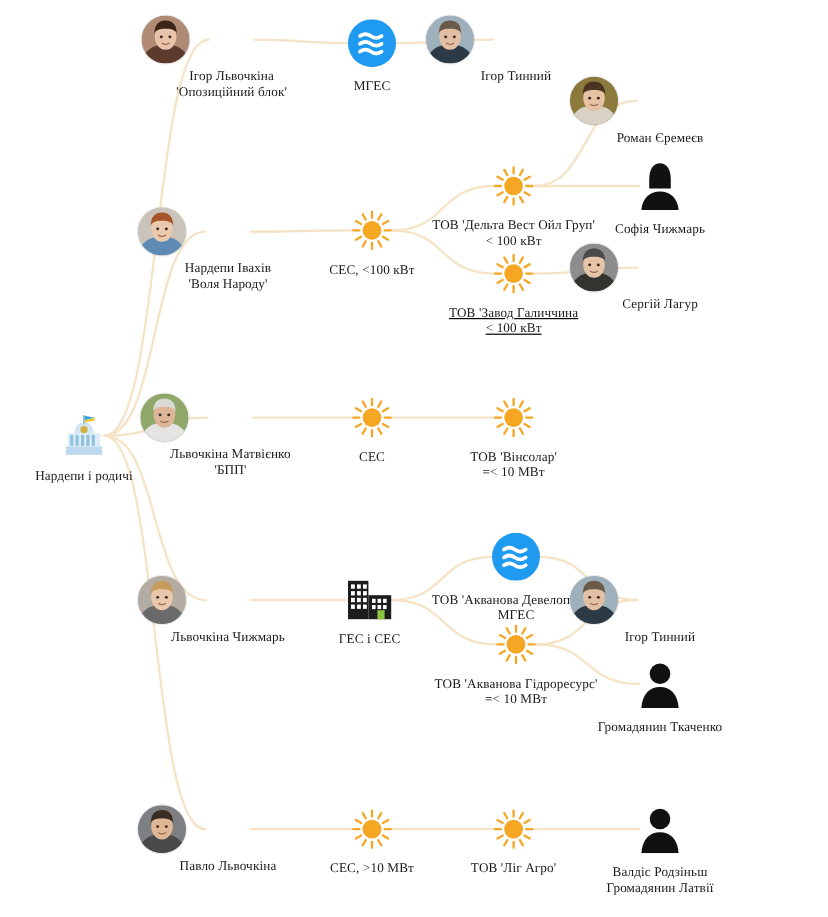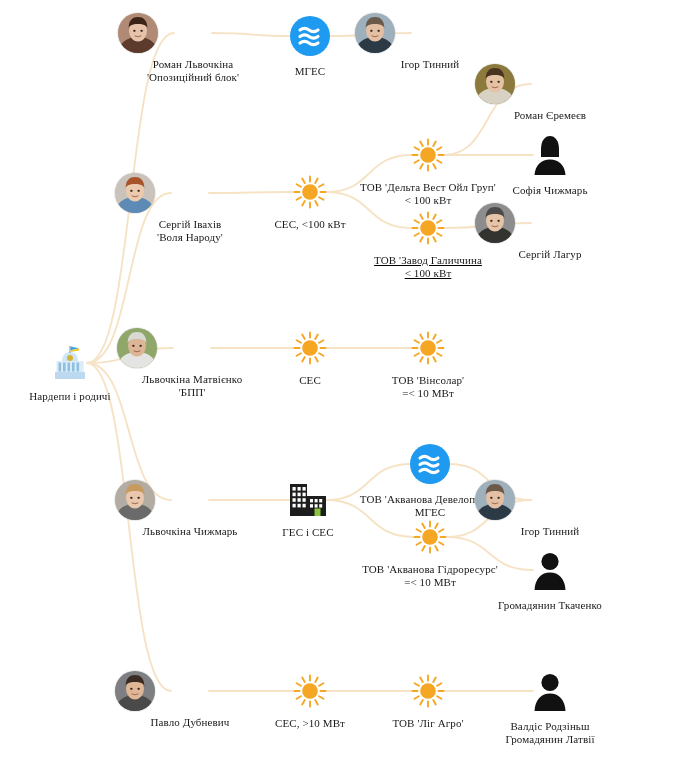--- a/index.html
+++ b/index.html
@@ -121,21 +121,21 @@
               <rect width="40" height="40" fill="#b08a74"></rect>
               <path d="M0 40 C2 29 9 24 20 24 C31 24 38 29 40 40 Z" fill="#5c3a2c"></path>
               <ellipse cx="20" cy="17.5" rx="9" ry="11" fill="#e8c3ab"></ellipse>
               <path d="M10.6 16 C10.6 7 14.5 4 20 4 C25.5 4 29.4 7 29.4 16 C29.4 12.5 25.5 11 20 11 C14.5 11 10.6 12.5 10.6 16 Z" fill="#3d2418"></path>
               <ellipse cx="16.4" cy="17.8" rx="1.25" ry="1.15" fill="#3a2c22"></ellipse>
               <ellipse cx="23.6" cy="17.8" rx="1.25" ry="1.15" fill="#3a2c22"></ellipse>
               <path d="M17 23 q3 1.8 6 0" stroke="#9c6b52" stroke-width="1" fill="none" stroke-linecap="round"></path>
             </svg>
           </div>
         </span>
-        <span class="label">Роман Львочкіна
+        <span class="label">Ігор Львочкіна
 'Опозиційний блок'</span>
       </div>
       <div class="node" style="left: 310px; top: 16px;">
         <span class="glyph"><svg class="water" width="40" height="40" viewBox="0 0 40 40">
             <circle cx="20" cy="20" r="20" fill="#1e9af0"></circle>
             <path d="M10 14 q4.5 -3.2 9 0 t9 0" stroke="#ffffff" stroke-width="3.1" fill="none" stroke-linecap="round"></path>
             <path d="M10 20.5 q4.5 -3.2 9 0 t9 0" stroke="#ffffff" stroke-width="3.1" fill="none" stroke-linecap="round"></path>
             <path d="M10 27 q4.5 -3.2 9 0 t9 0" stroke="#ffffff" stroke-width="3.1" fill="none" stroke-linecap="round"></path>
           </svg></span>
         <span class="label">МГЕС</span>
@@ -163,21 +163,21 @@
               <rect width="40" height="40" fill="#c9c3bb"></rect>
               <path d="M0 40 C2 29 9 24 20 24 C31 24 38 29 40 40 Z" fill="#5d8bb5"></path>
               <ellipse cx="20" cy="17.5" rx="9" ry="11" fill="#eccaae"></ellipse>
               <path d="M10.6 16 C10.6 7 14.5 4 20 4 C25.5 4 29.4 7 29.4 16 C29.4 12.5 25.5 11 20 11 C14.5 11 10.6 12.5 10.6 16 Z" fill="#a8542a"></path>
               <ellipse cx="16.4" cy="17.8" rx="1.25" ry="1.15" fill="#3a2c22"></ellipse>
               <ellipse cx="23.6" cy="17.8" rx="1.25" ry="1.15" fill="#3a2c22"></ellipse>
               <path d="M17 23 q3 1.8 6 0" stroke="#9c6b52" stroke-width="1" fill="none" stroke-linecap="round"></path>
             </svg>
           </div>
         </span>
-        <span class="label">Сергій Івахів
+        <span class="label">Нардепи Івахів
 'Воля Народу'</span>
       </div>
       <div class="node" style="left: 310px; top: 175px;">
         <span class="glyph"><svg class="sun" width="34" height="34" viewBox="0 0 34 34">
             <circle cx="17" cy="17" r="7.8" fill="#f5a623"></circle>
             <line x1="27.50" y1="17.00" x2="32.50" y2="17.00" stroke="#f5a623" stroke-width="1.9" stroke-linecap="round"></line>
             <line x1="26.09" y1="22.25" x2="30.42" y2="24.75" stroke="#f5a623" stroke-width="1.9" stroke-linecap="round"></line>
             <line x1="22.25" y1="26.09" x2="24.75" y2="30.42" stroke="#f5a623" stroke-width="1.9" stroke-linecap="round"></line>
             <line x1="17.00" y1="27.50" x2="17.00" y2="32.50" stroke="#f5a623" stroke-width="1.9" stroke-linecap="round"></line>
             <line x1="11.75" y1="26.09" x2="9.25" y2="30.42" stroke="#f5a623" stroke-width="1.9" stroke-linecap="round"></line>
@@ -423,21 +423,21 @@
               <rect width="40" height="40" fill="#7d7f82"></rect>
               <path d="M0 40 C2 29 9 24 20 24 C31 24 38 29 40 40 Z" fill="#4a4a4a"></path>
               <ellipse cx="20" cy="17.5" rx="9" ry="11" fill="#dfb796"></ellipse>
               <path d="M10.6 16 C10.6 7 14.5 4 20 4 C25.5 4 29.4 7 29.4 16 C29.4 12.5 25.5 11 20 11 C14.5 11 10.6 12.5 10.6 16 Z" fill="#3a2c22"></path>
               <ellipse cx="16.4" cy="17.8" rx="1.25" ry="1.15" fill="#3a2c22"></ellipse>
               <ellipse cx="23.6" cy="17.8" rx="1.25" ry="1.15" fill="#3a2c22"></ellipse>
               <path d="M17 23 q3 1.8 6 0" stroke="#9c6b52" stroke-width="1" fill="none" stroke-linecap="round"></path>
             </svg>
           </div>
         </span>
-        <span class="label">Павло Дубневич</span>
+        <span class="label">Павло Львочкіна</span>
       </div>
       <div class="node" style="left: 310px; top: 674px;">
         <span class="glyph"><svg class="sun" width="34" height="34" viewBox="0 0 34 34">
             <circle cx="17" cy="17" r="7.8" fill="#f5a623"></circle>
             <line x1="27.50" y1="17.00" x2="32.50" y2="17.00" stroke="#f5a623" stroke-width="1.9" stroke-linecap="round"></line>
             <line x1="26.09" y1="22.25" x2="30.42" y2="24.75" stroke="#f5a623" stroke-width="1.9" stroke-linecap="round"></line>
             <line x1="22.25" y1="26.09" x2="24.75" y2="30.42" stroke="#f5a623" stroke-width="1.9" stroke-linecap="round"></line>
             <line x1="17.00" y1="27.50" x2="17.00" y2="32.50" stroke="#f5a623" stroke-width="1.9" stroke-linecap="round"></line>
             <line x1="11.75" y1="26.09" x2="9.25" y2="30.42" stroke="#f5a623" stroke-width="1.9" stroke-linecap="round"></line>
             <line x1="7.91" y1="22.25" x2="3.58" y2="24.75" stroke="#f5a623" stroke-width="1.9" stroke-linecap="round"></line>

